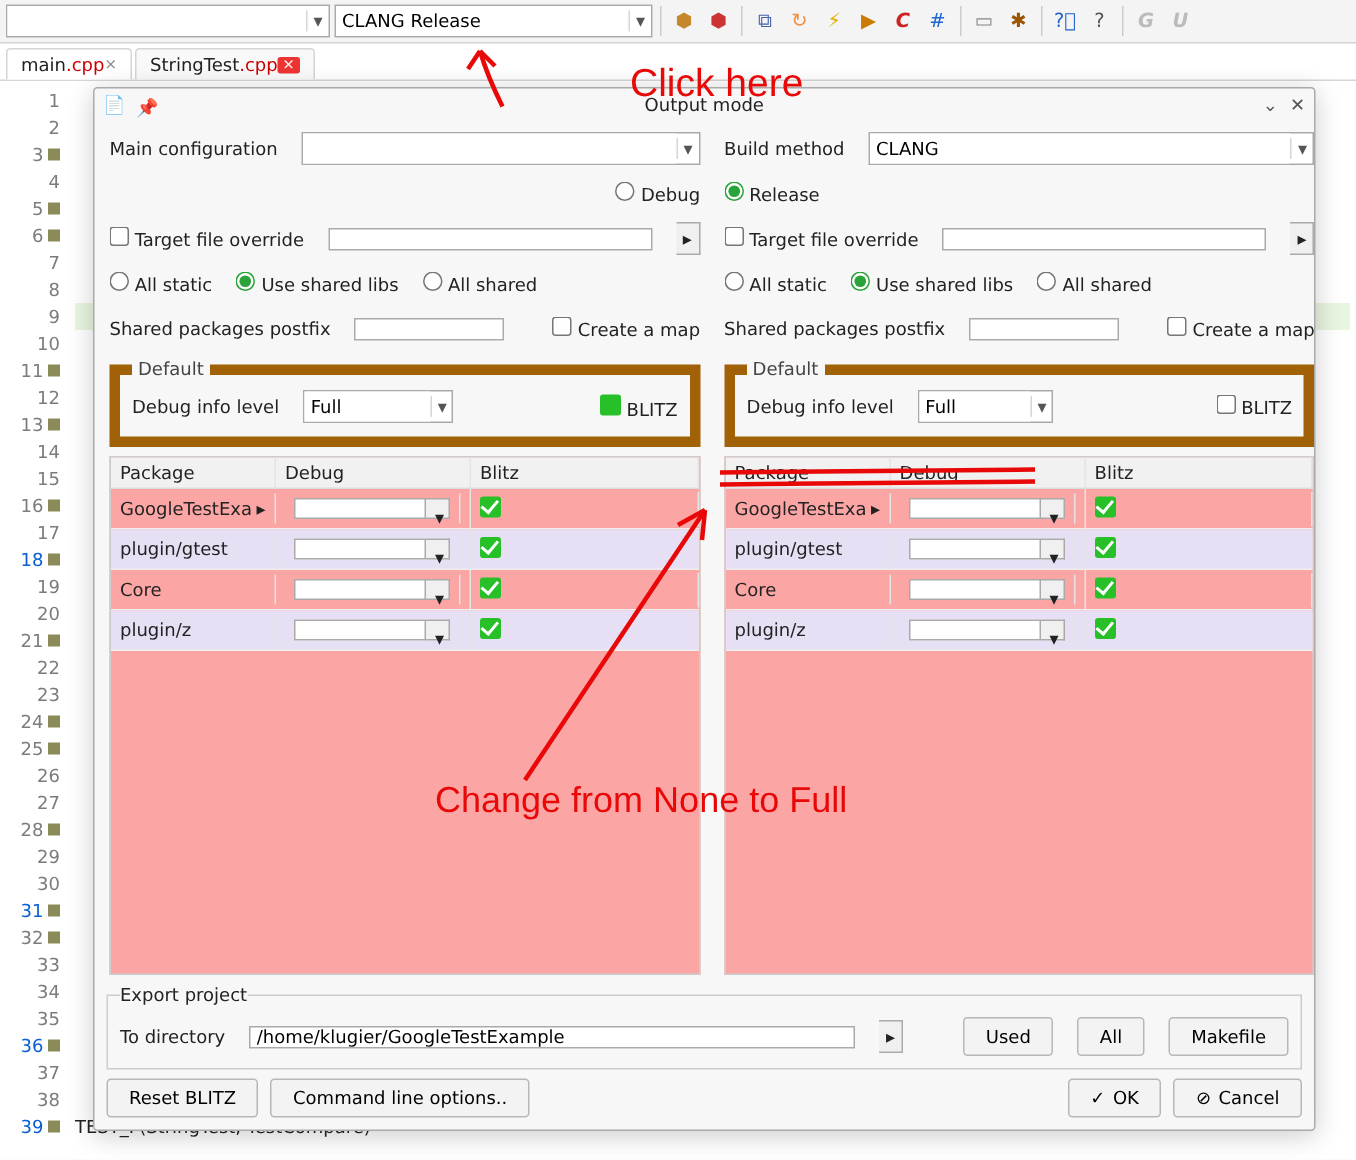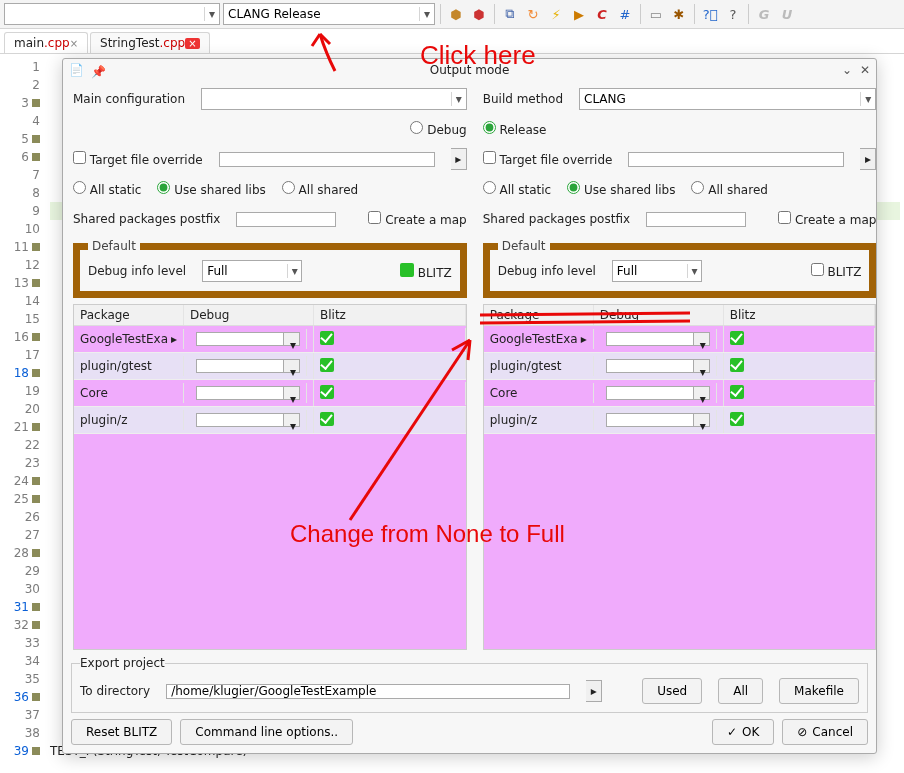--- a/index.html
+++ b/index.html
@@ -57,21 +57,21 @@
 
   input[type=radio], input[type=checkbox] { accent-color:#3c9a3c; }
   .radio-green:checked { accent-color:#2aa43a; }
 
   .txt { height:15px; border:1px solid #aaa; padding:0 4px; background:#fff; }
   .btnarrow { width:16px; height:22px; border:1px solid #aaa; border-left:none; background:#f0f0f0; cursor:pointer; text-align:center; line-height:20px; }
 
   fieldset.def { border:7px solid #a16207; padding:6px 8px 8px; margin-top:2px; }
   fieldset.def legend { padding:0 4px; color:#444; font-size:12px; }
 
-  .pkg-table { border:1px solid #ccc; flex:1; display:flex; flex-direction:column; background:#f0abfc; min-height:260px; }
+  .pkg-table { border:1px solid #ccc; flex:1; display:flex; flex-direction:column; background:#fca5a5; min-height:260px; }
   .pkg-head, .pkg-row { display:flex; align-items:center; }
   .pkg-head { background:#f1f1f1; border-bottom:1px solid #ddd; }
   .pkg-head div, .pkg-row div { padding:3px 6px; border-right:1px solid #e4e4e4; }
   .c-pkg { flex:0 0 110px; overflow:hidden; text-overflow:ellipsis; white-space:nowrap; }
   .c-dbg { flex:0 0 130px; }
   .c-blz { flex:1; }
   .pkg-row { border-bottom:1px solid #eee; }
   .pkg-row.alt { background:#e7e0f5; }
   .cell-combo { display:flex; height:20px; }
   .cell-combo .box { flex:1; border:1px solid #aaa; background:#fff; }

